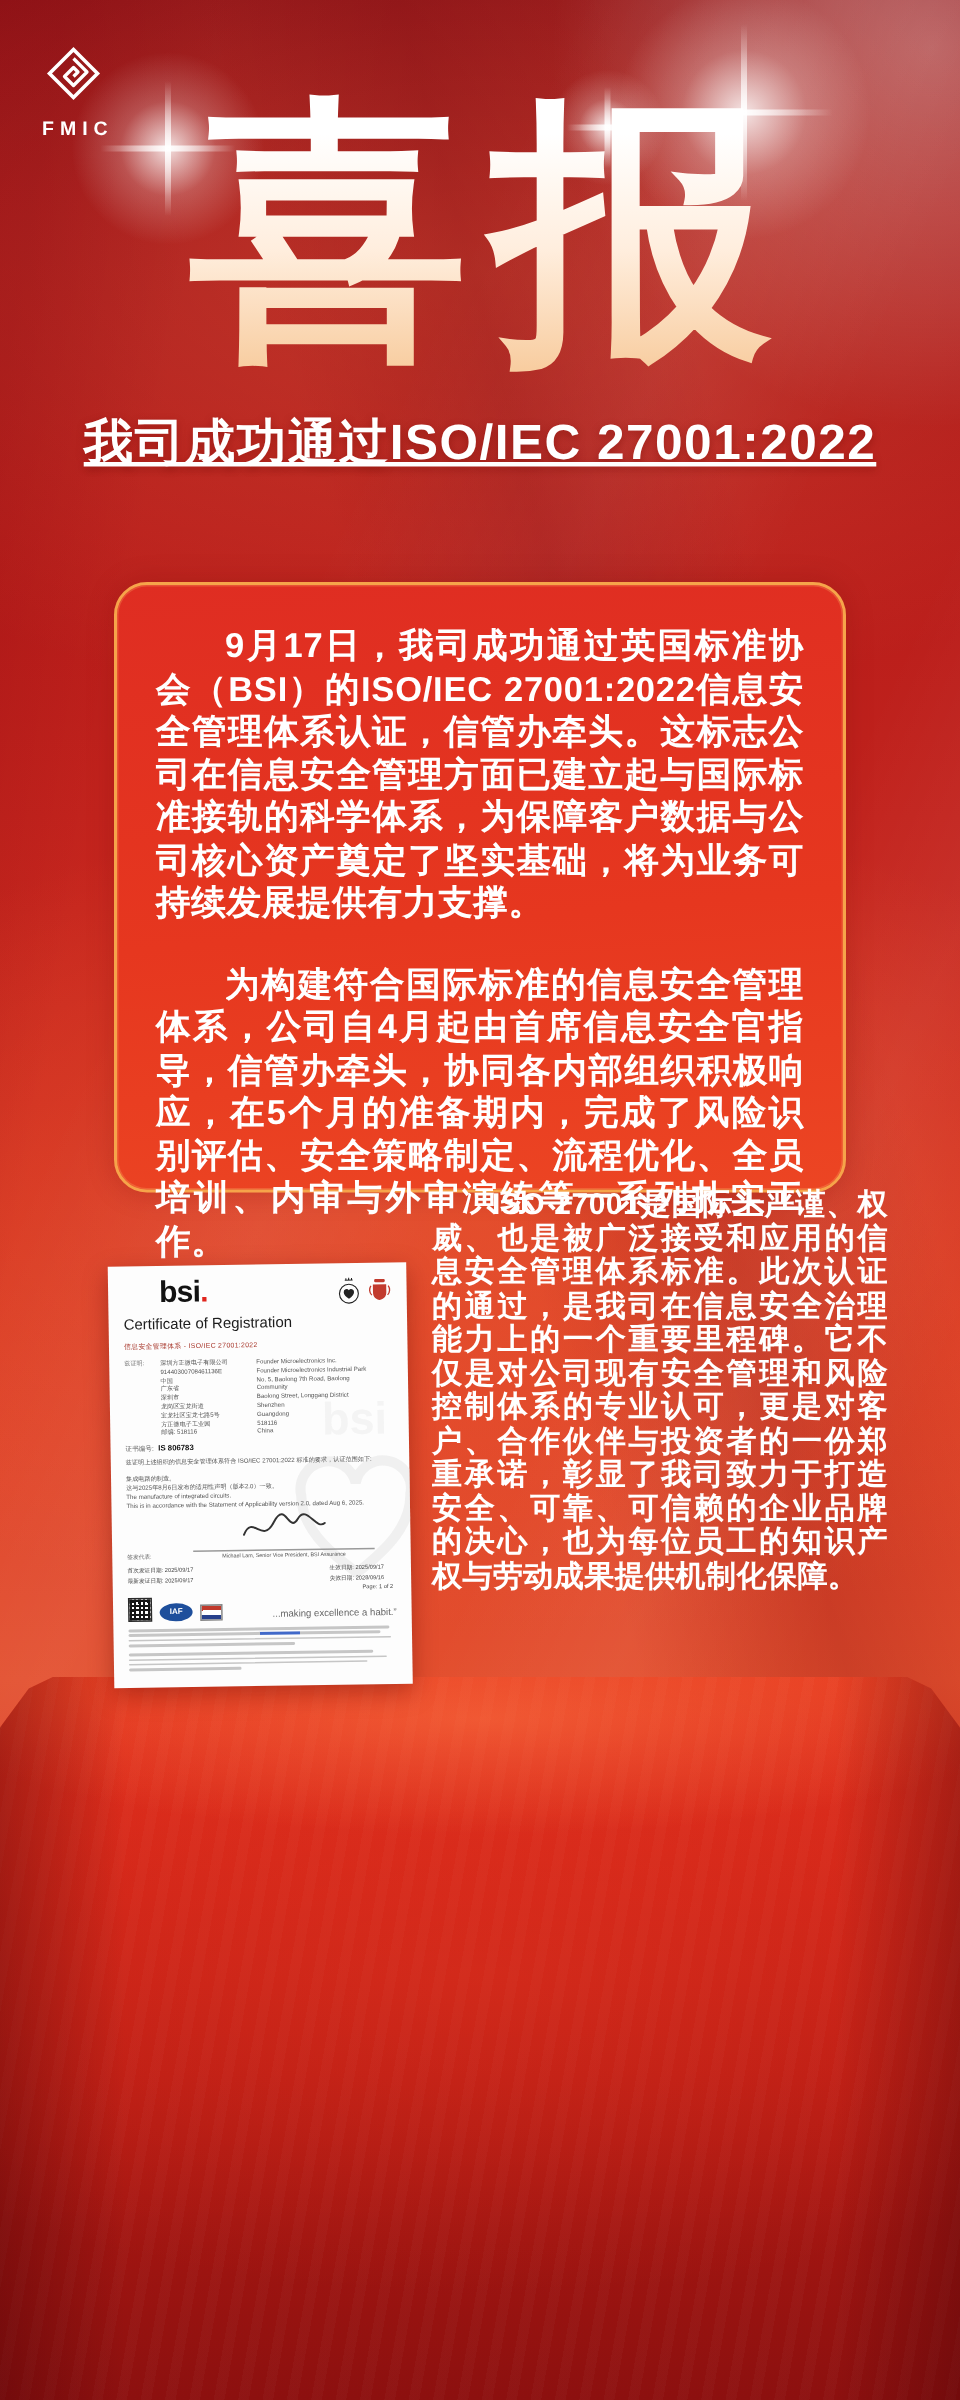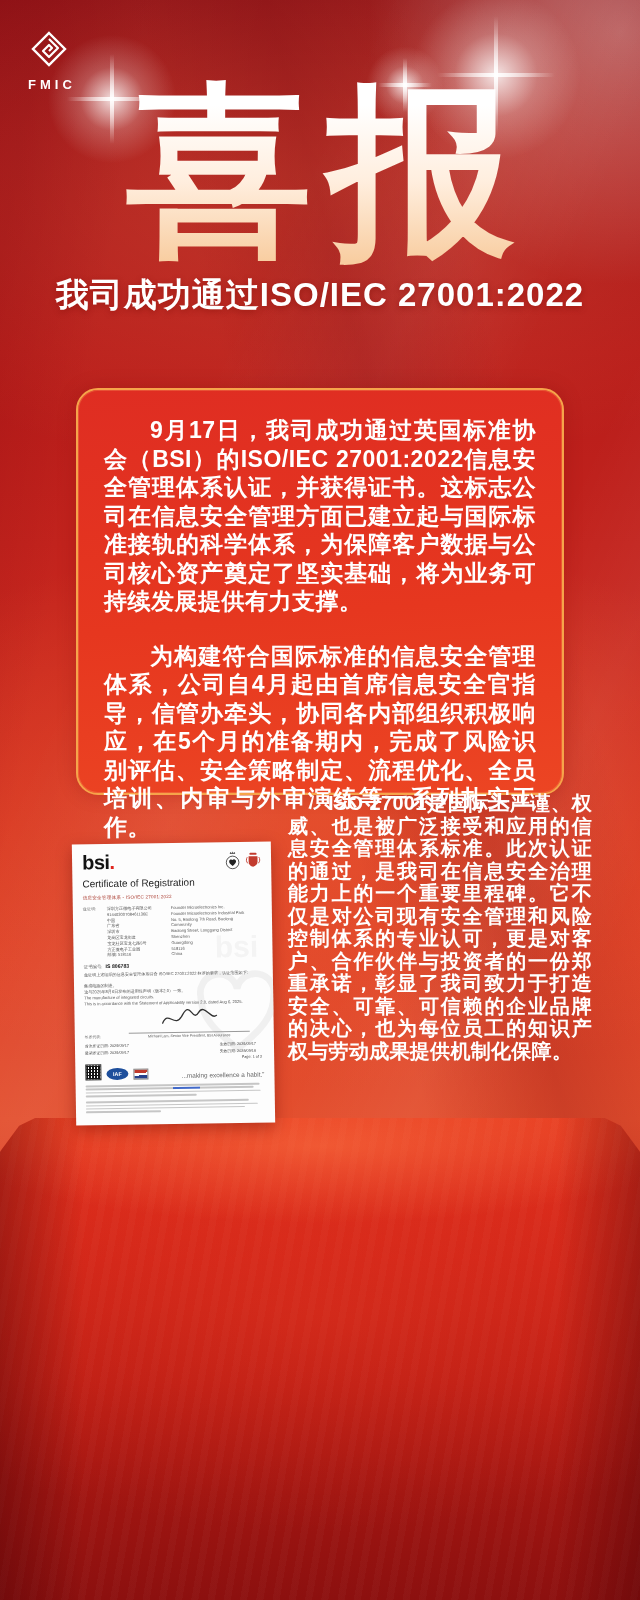--- a/index.html
+++ b/index.html
@@ -27,44 +27,44 @@
       background:linear-gradient(180deg,transparent,rgba(255,255,255,.95) 50%,transparent);}
   .sparkle::after{top:50%;left:0;height:4px;width:100%;transform:translateY(-50%);
       background:linear-gradient(90deg,transparent,rgba(255,255,255,.95) 50%,transparent);}
   .sp1{left:67px;top:54px;width:90px;height:90px;}
   .sp2{left:378px;top:58px;width:54px;height:54px;}
   .sp3{left:437px;top:16px;width:118px;height:118px;}
   
   .brand{position:absolute;left:24px;top:30px;width:50px;z-index:4;text-align:center;color:#fff;}
   .brand-text{margin-top:5px;font-size:13px;font-weight:700;letter-spacing:4px;padding-left:4px;}
   
-  .title{position:absolute;left:0;right:0;top:58px;margin:16px;z-index:4;text-align:center;
+  .title{position:absolute;left:0;right:0;top:58px;margin:0;z-index:4;text-align:center;
       font-size:186px;line-height:196px;font-weight:900;letter-spacing:16px;padding-left:16px;
       background:linear-gradient(180deg,#ffffff 16%,#ffeede 55%,#f8cda0 96%);
       -webkit-background-clip:text;background-clip:text;color:#fde9d2;
       -webkit-text-fill-color:transparent;text-shadow:none;}
   .subtitle{position:absolute;left:0;right:0;top:273px;z-index:4;text-align:center;color:#fff;
       font-weight:800;font-size:33px;line-height:43px;letter-spacing:1px;
-      text-shadow:0 2px 6px rgba(120,10,5,.45);}
+      text-shadow:0 2px 6px rgba(120,10,5,.45);text-decoration:underline;}
   
   .announce-box{position:absolute;left:76px;top:388px;width:488px;height:407px;z-index:4;
       box-sizing:border-box;border:2px solid #f6a44a;border-radius:22px;
       background:linear-gradient(175deg,#df2d22 0%,#e6371f 55%,#ec4523 100%);
       box-shadow:inset 0 0 0 1px rgba(255,190,110,.25),0 0 18px rgba(120,10,0,.25);
       padding:26px 26px 0;}
   .announce-box p{margin:0;color:#fff;font-weight:700;font-size:23px;line-height:28.5px;
       text-indent:2em;text-align:justify;letter-spacing:.5px;}
   .announce-box p + p{margin-top:26px;}
   
   .cert{position:absolute;left:74px;top:843px;width:199px;height:281px;z-index:5;
       background:#fdfdfd;transform:rotate(-.9deg);transform-origin:50% 50%;
       box-shadow:0 5px 16px rgba(100,10,5,.4);overflow:hidden;color:#333;}
   .cert-inner{position:relative;box-sizing:border-box;height:100%;padding:9px 10px;z-index:1;}
   .c-head{display:flex;justify-content:space-between;align-items:flex-start;}
-  .c-bsi{font-size:20px;line-height:18px;font-weight:800;color:#121212;letter-spacing:-.5px;}
+  .c-bsi{font-size:20px;line-height:18px;font-weight:800;color:#121212;letter-spacing:-.5px;margin-left:24px;}
   .c-dot{color:#e0251d;}
   .c-emblems{display:flex;gap:5px;align-items:center;}
   .c-title{margin-top:6px;font-size:10px;color:#1d1d1d;}
   .c-standard{margin-top:6px;font-size:4.6px;color:#a93a2e;letter-spacing:.2px;}
   .c-addr{display:flex;margin-top:6px;font-size:4.1px;line-height:5.8px;color:#555;}
   .c-addr-label{width:24px;color:#777;}
   .c-col-cn{width:64px;}
   .c-col-en{flex:1;}
   [data-bind-lines]{white-space:pre-line;}
   .c-certno{margin-top:5px;font-size:4.4px;color:#666;}
@@ -139,21 +139,21 @@
     <div class="brand-text" data-bind="brand.logo_text">FMIC</div>
   </header>
 
   <h1 class="title" data-bind="hero.title">喜报</h1>
 
   <div class="subtitle">
     <div data-bind="hero.subtitle_line1">我司成功通过ISO/IEC 27001:2022</div>
   </div>
 
   <section class="announce-box">
-    <p data-bind="announcement.paragraph1">9月17日，我司成功通过英国标准协会（BSI）的ISO/IEC 27001:2022信息安全管理体系认证，并获得证书。这标志公司在信息安全管理方面已建立起与国际标准接轨的科学体系，为保障客户数据与公司核心资产奠定了坚实基础，将为业务可持续发展提供有力支撑。</p>
+    <p data-bind="announcement.paragraph1">9月17日，我司成功通过英国标准协会（BSI）的ISO/IEC 27001:2022信息安全管理体系认证，信管办牵头。这标志公司在信息安全管理方面已建立起与国际标准接轨的科学体系，为保障客户数据与公司核心资产奠定了坚实基础，将为业务可持续发展提供有力支撑。</p>
     <p data-bind="announcement.paragraph2">为构建符合国际标准的信息安全管理体系，公司自4月起由首席信息安全官指导，信管办牵头，协同各内部组织积极响应，在5个月的准备期内，完成了风险识别评估、安全策略制定、流程优化、全员培训、内审与外审演练等一系列扎实工作。</p>
   </section>
 
   <section class="cert">
     <div class="c-watermark">
       <div data-bind="certificate.watermark">bsi</div>
       <svg width="104" height="104" viewBox="0 0 40 40">
         <path d="M20 34 C12 28 6 22 6 14 A7 7 0 0 1 20 11 A7 7 0 0 1 34 14 C34 22 28 28 20 34 Z" fill="none" stroke="#e6e6e6" stroke-width="2.6"></path>
       </svg>
     </div>

